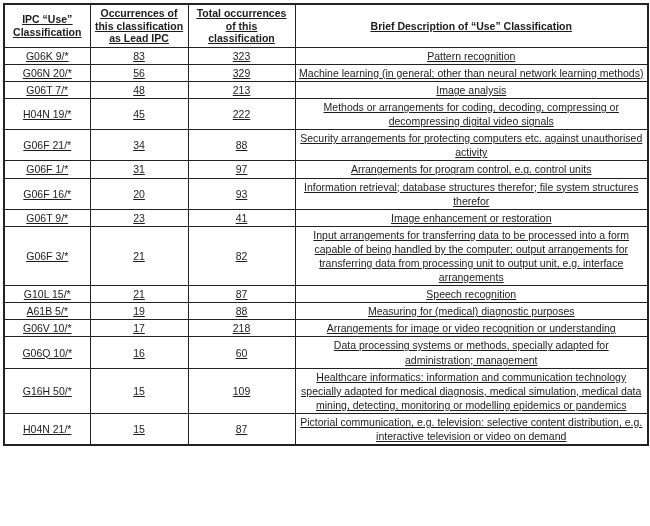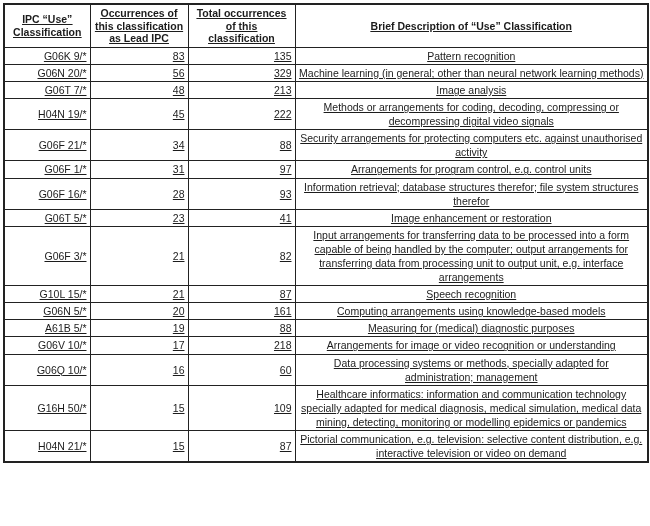--- a/index.html
+++ b/index.html
@@ -29,21 +29,21 @@
     text-align: center;
     vertical-align: middle;
     padding: 2px 3px;
   }
   table.ipc td {
     font-size: 10.5px;
     line-height: 14.1px;
     padding: 1px 3px;
     vertical-align: middle;
   }
-  td.center { text-align: right; margin-top: 28px; }
+  td.center { text-align: center; margin-top: 28px; }
   td.desc { text-align: center; }
 </style>
 </head>
 <body>
 
 <div class="page">
   <table class="ipc">
     <colgroup>
       <col style="width:86px">
       <col style="width:98px">
@@ -55,21 +55,21 @@
         <th>IPC “Use” Classification</th>
         <th>Occurrences of this classification as Lead IPC</th>
         <th>Total occurrences of this classification</th>
         <th>Brief Description of “Use” Classification</th>
       </tr>
     </thead>
     <tbody>
       <tr>
         <td class="center">G06K 9/*</td>
         <td class="center">83</td>
-        <td class="center">135</td>
+        <td class="center">323</td>
         <td class="desc">Pattern recognition</td>
       </tr>
       <tr>
         <td class="center">G06N 20/*</td>
         <td class="center">56</td>
         <td class="center">329</td>
         <td class="desc">Machine learning (in general; other than neural network learning methods)</td>
       </tr>
       <tr>
         <td class="center">G06T 7/*</td>
@@ -90,47 +90,41 @@
         <td class="desc">Security arrangements for protecting computers etc. against unauthorised activity</td>
       </tr>
       <tr>
         <td class="center">G06F 1/*</td>
         <td class="center">31</td>
         <td class="center">97</td>
         <td class="desc">Arrangements for program control, e.g. control units</td>
       </tr>
       <tr>
         <td class="center">G06F 16/*</td>
-        <td class="center">28</td>
+        <td class="center">20</td>
         <td class="center">93</td>
         <td class="desc">Information retrieval; database structures therefor; file system structures therefor</td>
       </tr>
       <tr>
-        <td class="center">G06T 5/*</td>
+        <td class="center">G06T 9/*</td>
         <td class="center">23</td>
         <td class="center">41</td>
         <td class="desc">Image enhancement or restoration</td>
       </tr>
       <tr>
         <td class="center">G06F 3/*</td>
         <td class="center">21</td>
         <td class="center">82</td>
         <td class="desc">Input arrangements for transferring data to be processed into a form capable of being handled by the computer; output arrangements for transferring data from processing unit to output unit, e.g. interface arrangements</td>
       </tr>
       <tr>
         <td class="center">G10L 15/*</td>
         <td class="center">21</td>
         <td class="center">87</td>
         <td class="desc">Speech recognition</td>
-      </tr>
-      <tr>
-        <td class="center">G06N 5/*</td>
-        <td class="center">20</td>
-        <td class="center">161</td>
-        <td class="desc">Computing arrangements using knowledge-based models</td>
       </tr>
       <tr>
         <td class="center">A61B 5/*</td>
         <td class="center">19</td>
         <td class="center">88</td>
         <td class="desc">Measuring for (medical) diagnostic purposes</td>
       </tr>
       <tr>
         <td class="center">G06V 10/*</td>
         <td class="center">17</td>

